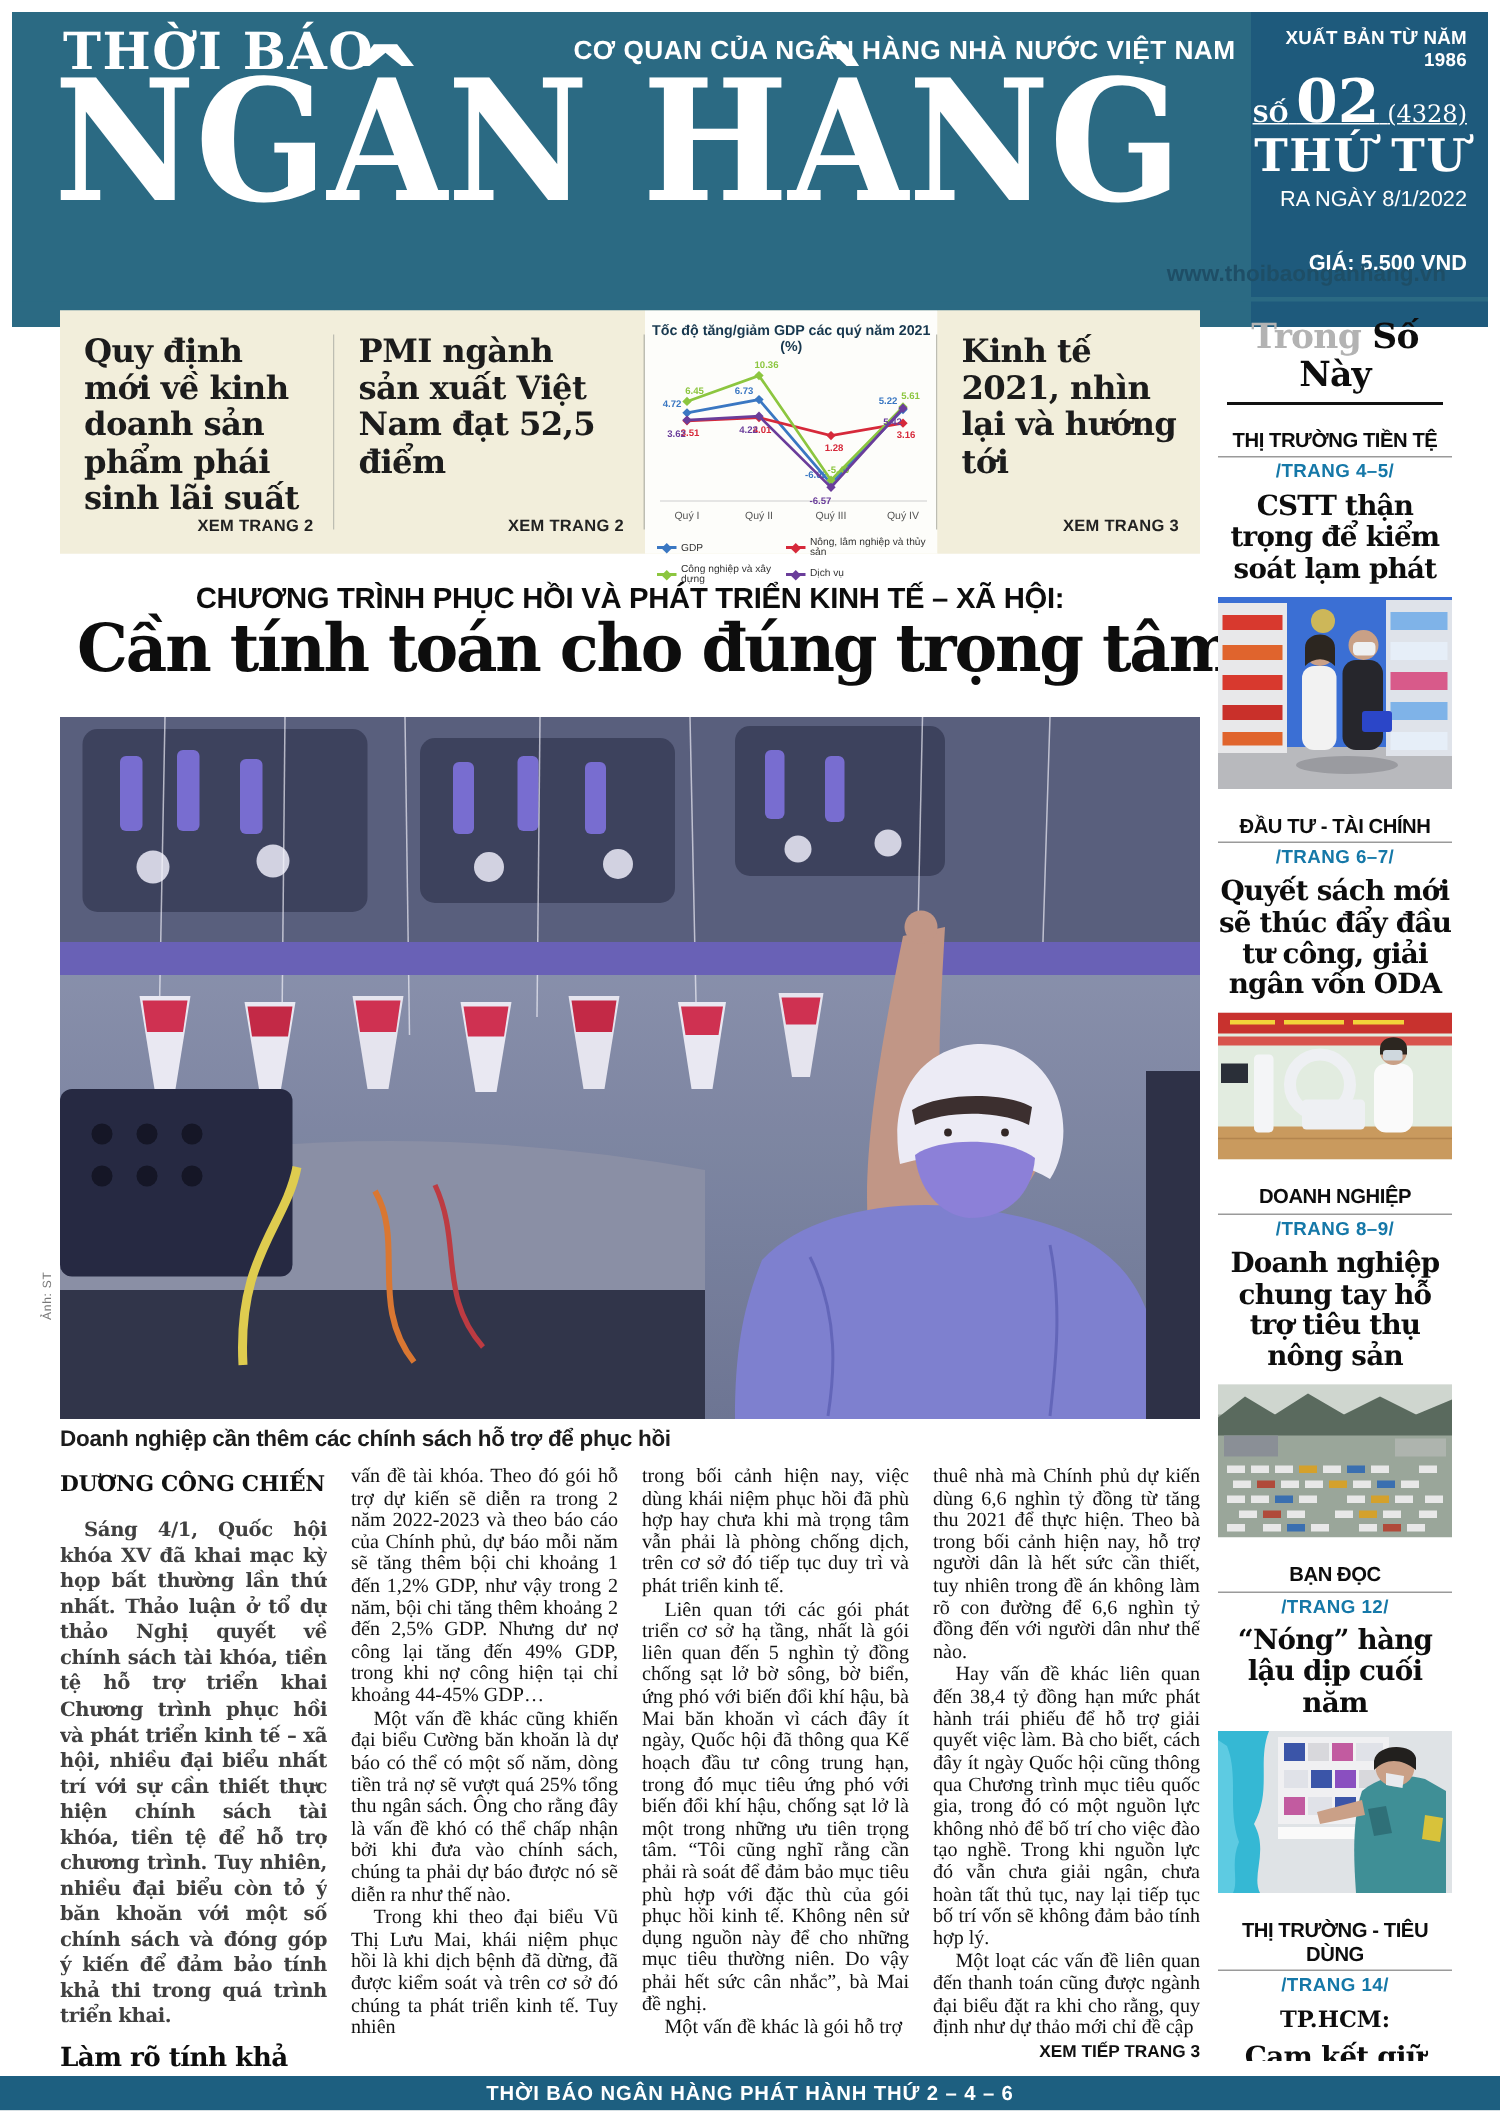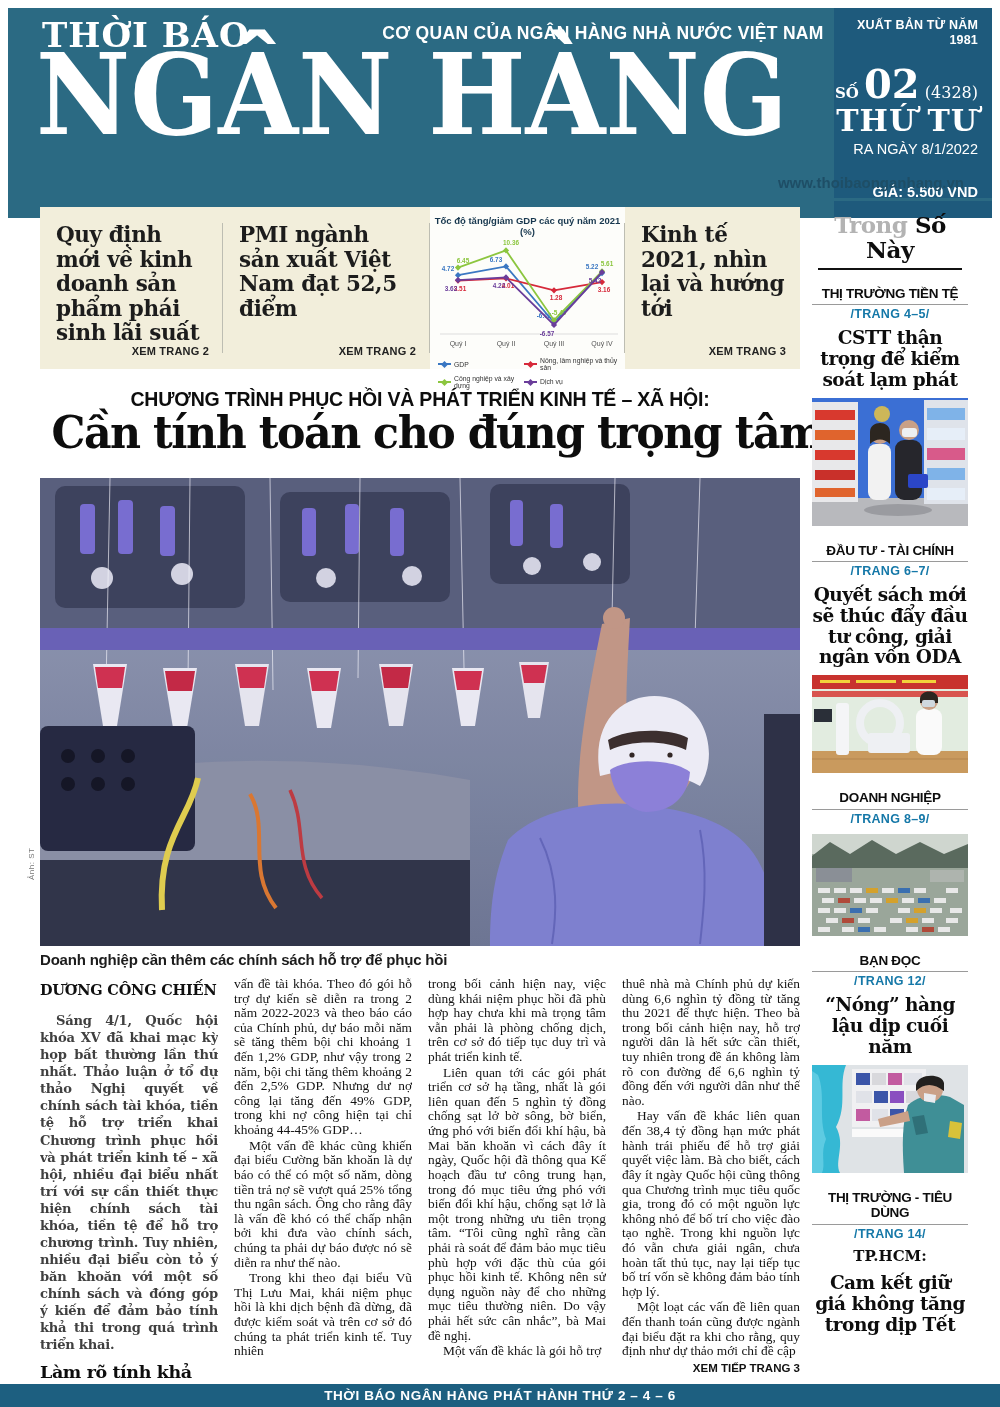--- a/index.html
+++ b/index.html
@@ -7,21 +7,21 @@
         font-family:"Liberation Sans",sans-serif;color:#111;overflow:hidden;}
 
   
   .masthead{position:absolute;left:8px;right:8px;top:8px;height:210px;background:#2b6a83;}
   .m-title1{position:absolute;left:34px;top:10px;font:bold 34px/1 "DejaVu Serif",serif;color:#fff;letter-spacing:1px;}
   .m-title2{position:absolute;left:28px;top:28px;font:900 112px/1.05 "DejaVu Serif",serif;color:#fff;letter-spacing:0px;transform:scaleX(.92);transform-origin:left;}
   .m-org{position:absolute;left:360px;top:16px;width:470px;text-align:center;
          font:bold 17.5px/1.1 "Liberation Sans",sans-serif;color:#fff;letter-spacing:.3px;}
   .m-issuebox{position:absolute;right:0;top:0;bottom:0;width:158px;background:#1e5a7c;color:#fff;text-align:right;padding:10px 14px 0 0;box-sizing:border-box;}
   .m-since{font:bold 12.5px/1.2 "Liberation Sans",sans-serif;letter-spacing:.2px;}
-  .m-issueline{margin-top:16px;font-family:"DejaVu Serif",serif;}
+  .m-issueline{font-family:"DejaVu Serif",serif;text-decoration:underline;}
   .m-so{font-size:15px;font-weight:bold;}
   .m-num{font-size:40px;font-weight:900;line-height:1;}
   .m-code{font-size:16px;}
   .m-weekday{font:bold 30px/1.15 "DejaVu Serif",serif;letter-spacing:1px;}
   .m-date{font:14.5px/1.5 "Liberation Sans",sans-serif;}
   .m-price{margin-top:24px;font:bold 14.5px/1.2 "Liberation Sans",sans-serif;}
   .m-www{position:absolute;right:36px;top:175px;font:bold 15px/1 "Liberation Sans",sans-serif;color:#1e4e66;}
   .m-rule{position:absolute;left:8px;right:8px;top:198px;height:3px;background:#2b6a83;}
 
   
@@ -85,21 +85,21 @@
 </head>
 <body>
 
 <div class="page">
 
   <div class="masthead">
     <div class="m-title1">THỜI BÁO</div>
     <div class="m-title2">NGÂN HÀNG</div>
     <div class="m-org">CƠ QUAN CỦA NGÂN HÀNG NHÀ NƯỚC VIỆT NAM</div>
     <div class="m-issuebox">
-      <div class="m-since">XUẤT BẢN TỪ NĂM 1981</div>
+      <div class="m-since">XUẤT BẢN TỪ NĂM 1986</div>
       <div class="m-issueline">
         <span class="m-so">SỐ</span>
         <span class="m-num">02</span>
         <span class="m-code">(4328)</span>
       </div>
       <div class="m-weekday">THỨ TƯ</div>
       <div class="m-date">RA NGÀY 8/1/2022</div>
       <div class="m-price">GIÁ: 5.500 VND</div>
     </div>
   </div>
@@ -401,20 +401,21 @@
           <path d="M108,24 C108,14 126,14 126,24 L126,28 L108,28 Z" fill="#2c2620"></path>
           <rect x="110" y="25" width="13" height="7" rx="2" fill="#cfd8de"></rect>
         </svg>
       </div>
     </div>
 
     <div class="sb-sec">
       <div class="sb-cat">DOANH NGHIỆP</div>
       <div class="sb-catline"></div>
       <div class="sb-page">/TRANG 8–9/</div>
+      <div class="sb-head">Doanh nghiệp chung tay hỗ trợ tiêu thụ nông sản</div>
       <div class="sb-photo">
         <svg width="156" height="102" viewBox="0 0 156 102">
           <rect width="156" height="102" fill="#9aa69a"></rect>
           <rect width="156" height="20" fill="#cfd6cf"></rect>
           <path d="M0,22 L18,8 L38,20 L60,6 L84,20 L108,8 L132,20 L156,10 L156,34 L0,34 Z" fill="#5a6a5e"></path>
           <rect x="4" y="34" width="36" height="14" fill="#8a8f96"></rect>
           <g fill="#e8e8e8">
             <rect x="6" y="54" width="12" height="5"></rect>
               <rect x="22" y="54" width="12" height="5"></rect>
               <rect x="38" y="54" width="12" height="5"></rect>

